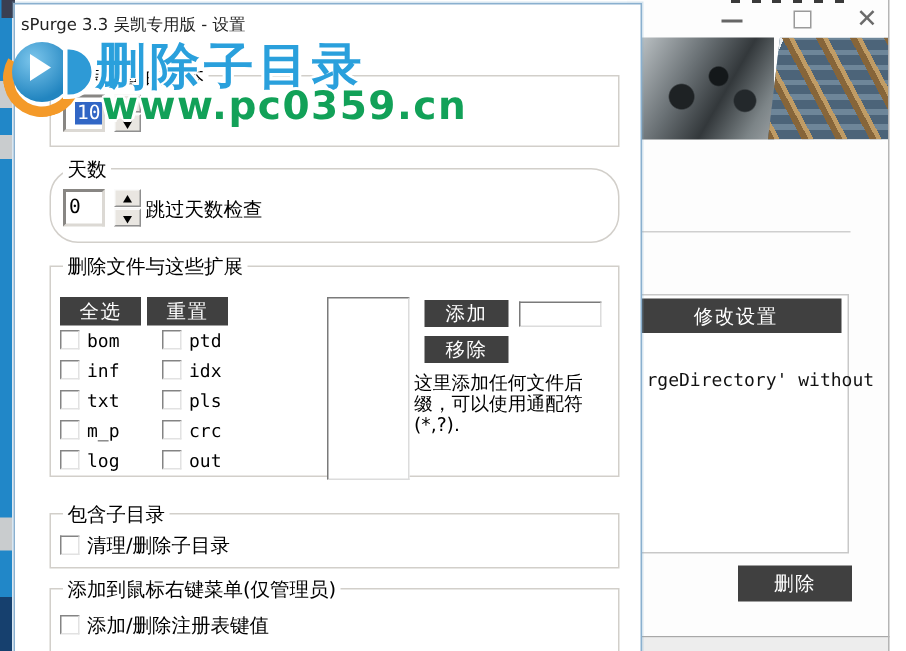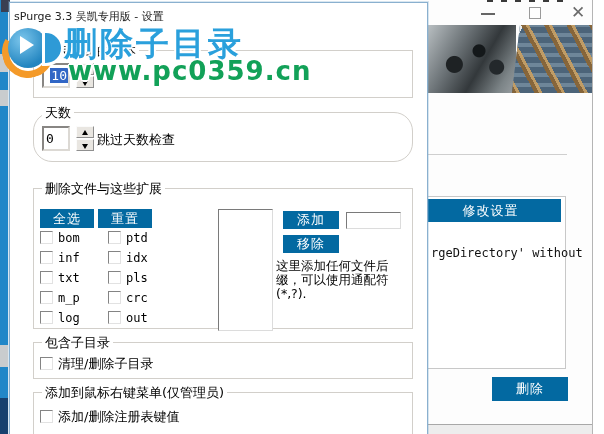--- a/index.html
+++ b/index.html
@@ -31,42 +31,42 @@
         linear-gradient(115deg,#e9eef1 0 10%,rgba(0,0,0,0) 10%),
         repeating-linear-gradient(0deg,#4c6479 0 6px,#6e8699 6px 10px),
         linear-gradient(#7d97ab,#5d7589);}
   .bg-sep{left:428px;top:154px;width:139px;height:1px;background:#cfcfcf;}
   .bg-grp{left:420px;top:196px;width:146px;height:173px;border:1px solid #c8c8c8;background:#fff;}
   .bg-modify{left:420px;top:199px;width:141px;height:23px;}
   .bg-dirtext{left:431px;top:246px;font-family:"DejaVu Sans Mono",monospace;font-size:12px;color:#111;white-space:nowrap;}
   .bg-delete{left:492px;top:377px;width:76px;height:24px;}
 
   
-  .nbtn{background:#0369a1;color:#fff;font-size:13px;display:flex;align-items:center;
+  .nbtn{background:#404040;color:#fff;font-size:13px;display:flex;align-items:center;
         justify-content:center;letter-spacing:1px;}
 
   
   .strip{left:0;top:0;width:8px;height:434px;background:#2187c8;}
   .seg{position:absolute;left:0;width:8px;}
   .seg-g1{top:54px;height:18px;background:#c9ccce;}
   .seg-g2{top:90px;height:16px;background:#c9ccce;}
   .seg-g3{top:345px;height:22px;background:#c9ccce;}
   .seg-d{top:398px;height:36px;background:#16406e;}
   .icon-frag{left:1px;top:0;width:9px;height:12px;background:#3a3f52;}
 
   
   .dialog{left:9px;top:2px;width:419px;height:436px;background:#fff;border:1px solid #8ab0cf;
           box-shadow:0 0 0 1px rgba(130,175,210,.30);z-index:5;}
   .dlg-title{position:absolute;left:4px;top:6px;font-size:11px;color:#222;white-space:nowrap;}
   .grp{position:absolute;border:1px solid #d2cfca;background:#fff;}
   .grp-label{position:absolute;top:-9px;left:8px;background:#fff;padding:0 3px;font-size:13px;
              color:#000;white-space:nowrap;}
   .g1{left:23px;top:47px;width:380px;height:48px;}
   .g2{left:23px;top:109px;width:380px;height:50px;border-radius:19px;}
-  .g3{left:23px;top:174px;width:380px;height:141px;margin-top:11px;}
+  .g3{left:23px;top:174px;width:380px;height:141px;}
   .g4{left:23px;top:339px;width:380px;height:37px;}
   .g5{left:23px;top:389px;width:380px;height:50px;}
 
   
   .spin-field{position:absolute;width:28px;height:25px;border:2px inset #dcd9d4;background:#fff;
               font-family:"DejaVu Sans Mono",monospace;font-size:13px;display:flex;align-items:center;padding-left:2px;}
   .spin-sel{background:#3166c5;color:#fff;padding:0 1px;}
   .spin-btns{position:absolute;width:18px;height:25px;}
   .spin-up,.spin-dn{position:absolute;left:0;width:18px;height:12px;background:#e9e6e1;
        border:1px solid;border-color:#fbfbfb #8f8f8f #8f8f8f #fbfbfb;}

